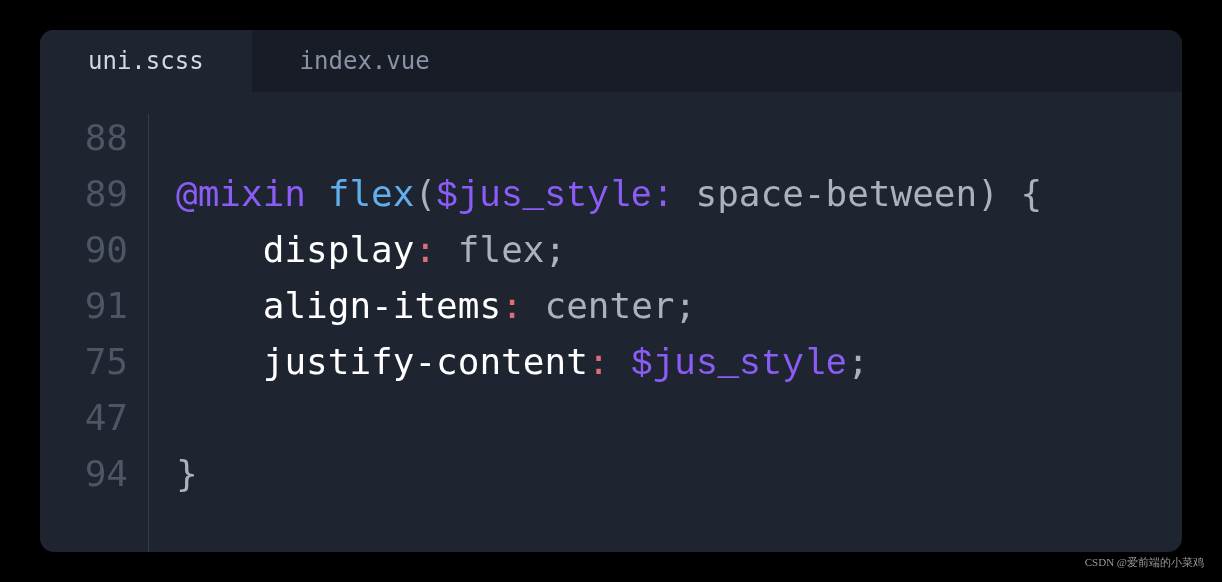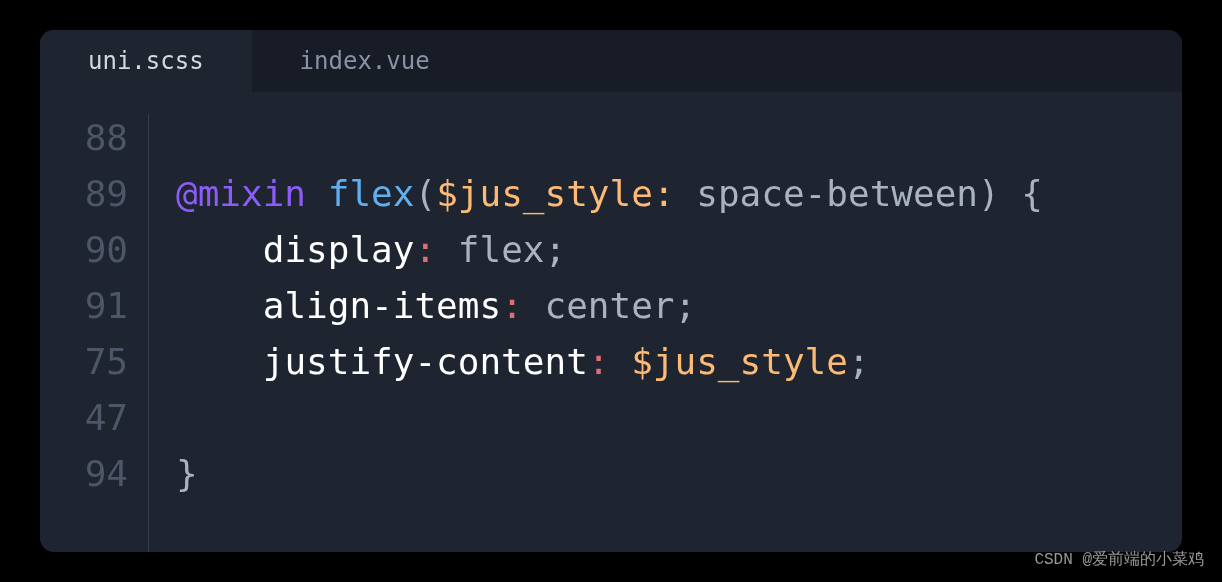--- a/index.html
+++ b/index.html
@@ -84,32 +84,32 @@
       flex: 1;
       color: #a6accd;
     }
     .code-line {
       display: block;
       height: 56px;
       white-space: pre;
     }
     .tk-keyword { color: #8b5cf6; }
     .tk-func { color: #61afef; }
-    .tk-var { color: #fdba74; }
+    .tk-var { color: #8b5cf6; font-family: Liberation Mono, monospace; }
     .tk-punct { color: #abb2bf; }
     .tk-value { color: #abb2bf; }
     .tk-prop { color: #ffffff; }
     .tk-colon { color: #e06c75; }
     .watermark {
       position: absolute;
       bottom: 12px;
       right: 18px;
       color: #9a9a9a;
-      font-size: 16px;
-      font-family: Liberation Mono, monospace;
+      font-size: 11px;
+      font-family: Liberation Serif, serif;
     }
   </style>
 </head>
 <body>
 
 <div class="editor-window">
   <div class="tab-bar">
     <div class="tab active">
       <span>uni.scss</span>
     </div>

